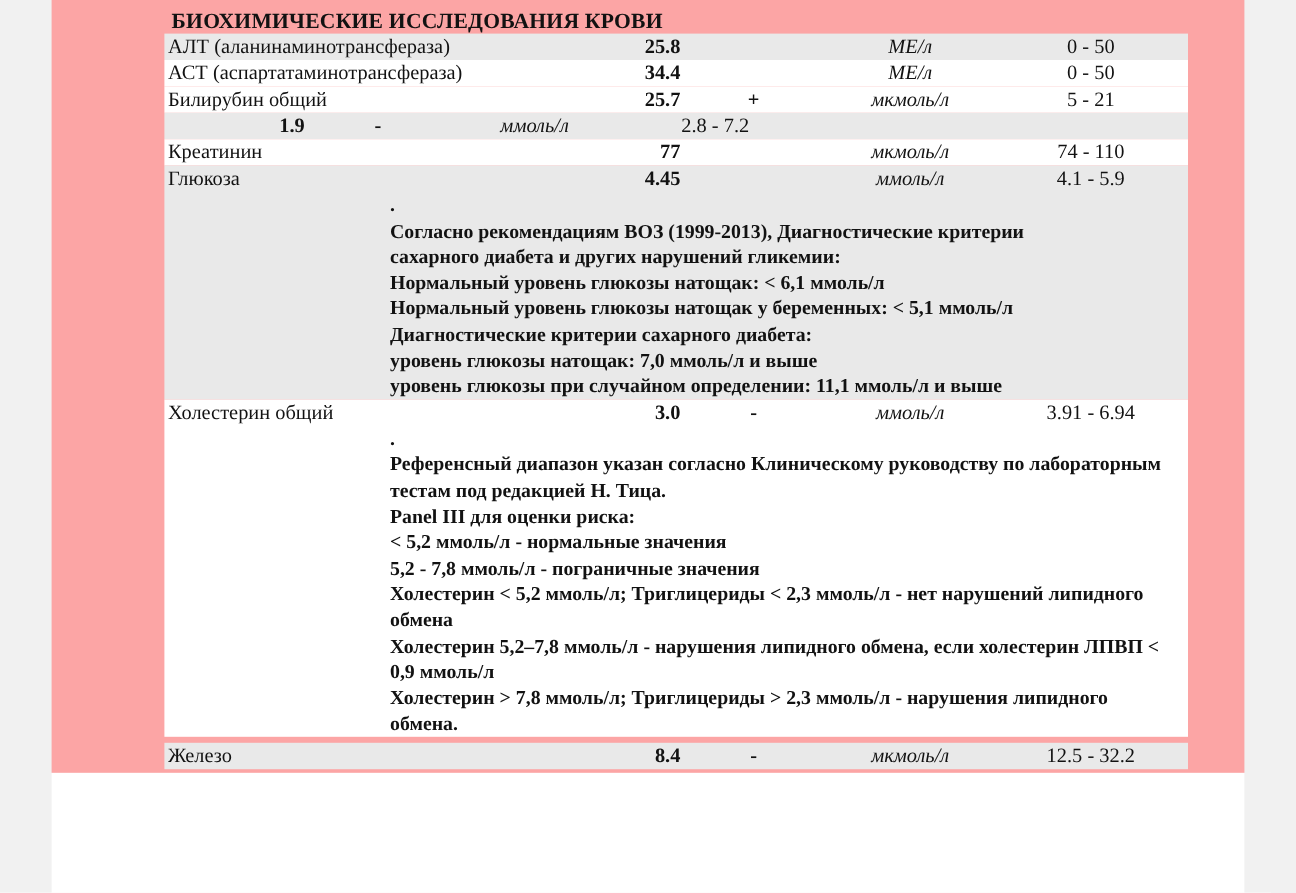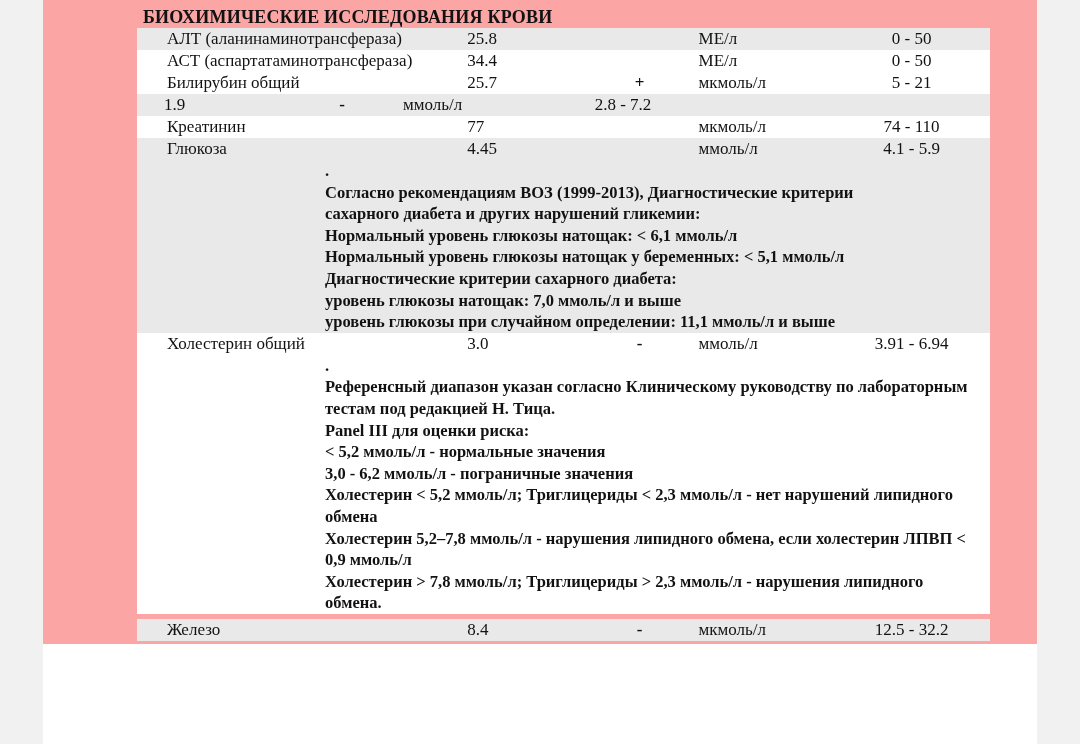--- a/index.html
+++ b/index.html
@@ -42,30 +42,29 @@
     font-weight: bold;
     letter-spacing: 0.2px;
     white-space: nowrap;
   }
   .result-row {
     display: flex;
     height: 22px;
     line-height: 22px;
     font-size: 17px;
     background: #ffffff;
-    padding-left: 27px;
   }
   .result-row.shaded { background: #e9e9e9; }
   .result-row.gap-top { margin-top: 5px; }
 
   .cell { white-space: nowrap; overflow: visible; }
   .cell.name  { width: 313px; text-align: left; padding-left: 3px; box-sizing: border-box; }
-  .cell.value { width: 117px; text-align: left; font-weight: normal; }
+  .cell.value { width: 117px; text-align: right; font-weight: bold; }
   .cell.flag  { width: 122px; text-align: center; font-weight: bold; }
-  .cell.unit  { width: 139px; text-align: left; }
+  .cell.unit  { width: 139px; text-align: center; font-style: italic; }
   .cell.ref   { width: 162px; text-align: center; }
 
   .comment-block { background: #ffffff; }
   .comment-block.shaded { background: #e9e9e9; }
   .comment-text {
     margin-left: 188px;
     width: 665px;
     font-size: 16.5px;
     font-weight: bold;
     line-height: 21.6px;
@@ -142,21 +141,21 @@
     <div class="cell unit">ммоль/л</div>
     <div class="cell ref">3.91 - 6.94</div>
   </div>
         <div class="comment-block">
     <div class="comment-text">
             <div class="comment-line">.</div>
             <div class="comment-line">Референсный диапазон указан согласно Клиническому руководству по лабораторным</div>
             <div class="comment-line">тестам под редакцией Н. Тица.</div>
             <div class="comment-line">Panel III для оценки риска:</div>
             <div class="comment-line">&lt; 5,2 ммоль/л - нормальные значения</div>
-            <div class="comment-line">3,0 - 6,2 ммоль/л - пограничные значения</div>
+            <div class="comment-line">5,2 - 7,8 ммоль/л - пограничные значения</div>
             <div class="comment-line">Холестерин &lt; 5,2 ммоль/л; Триглицериды &lt; 2,3 ммоль/л - нет нарушений липидного</div>
             <div class="comment-line">обмена</div>
             <div class="comment-line">Холестерин 5,2–7,8 ммоль/л - нарушения липидного обмена, если холестерин ЛПВП &lt;</div>
             <div class="comment-line">0,9 ммоль/л</div>
             <div class="comment-line">Холестерин &gt; 7,8 ммоль/л; Триглицериды &gt; 2,3 ммоль/л - нарушения липидного</div>
             <div class="comment-line">обмена.</div>
           </div>
   </div>
         <div class="result-row shaded gap-top">
     <div class="cell name">Железо</div>

